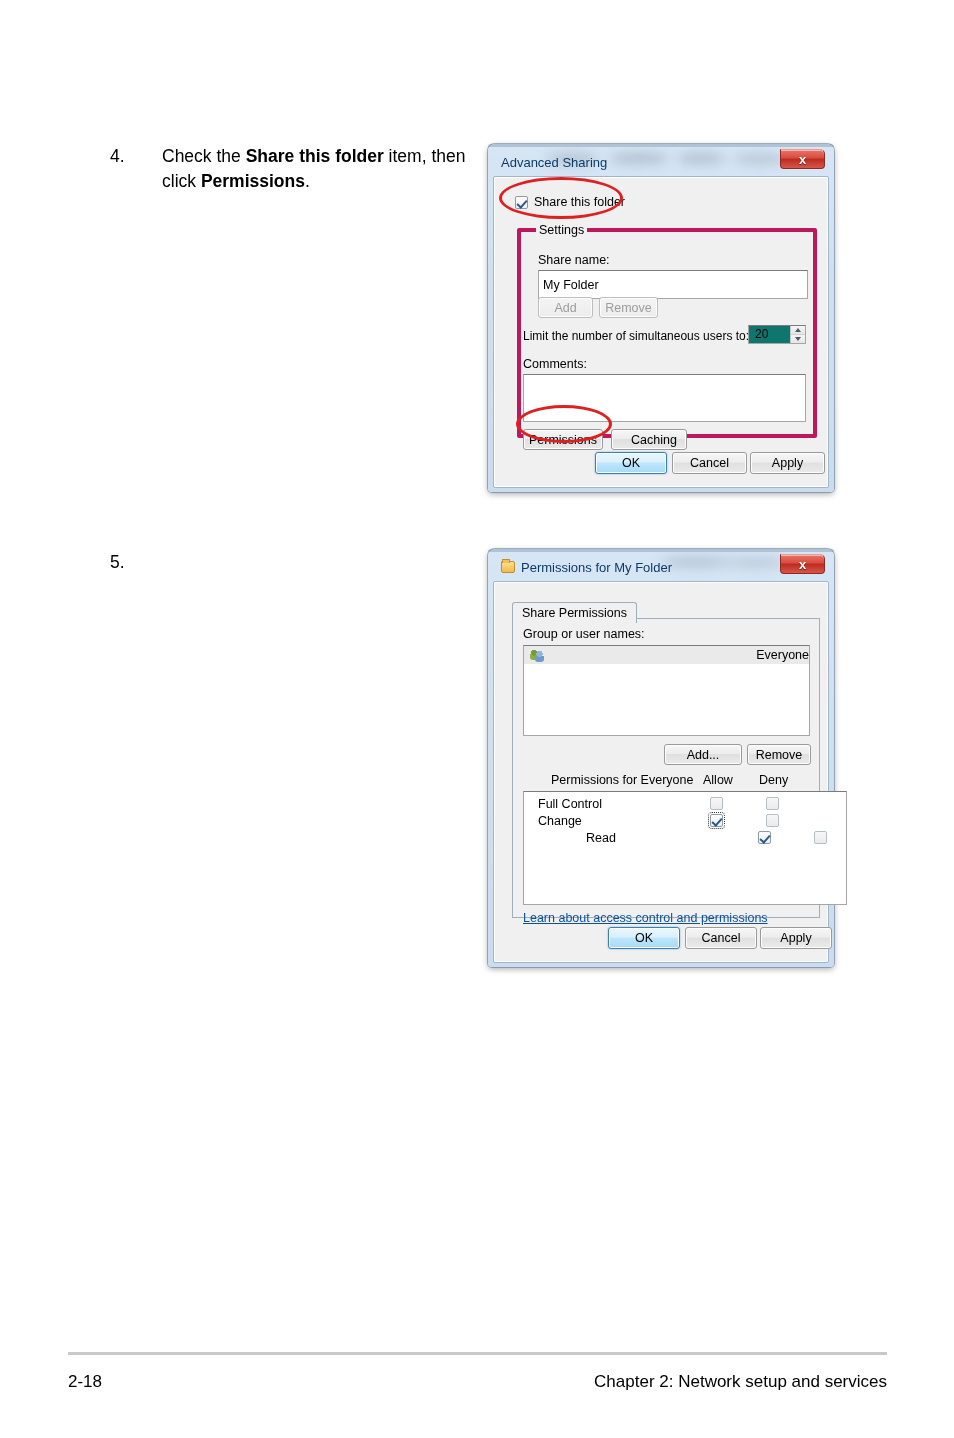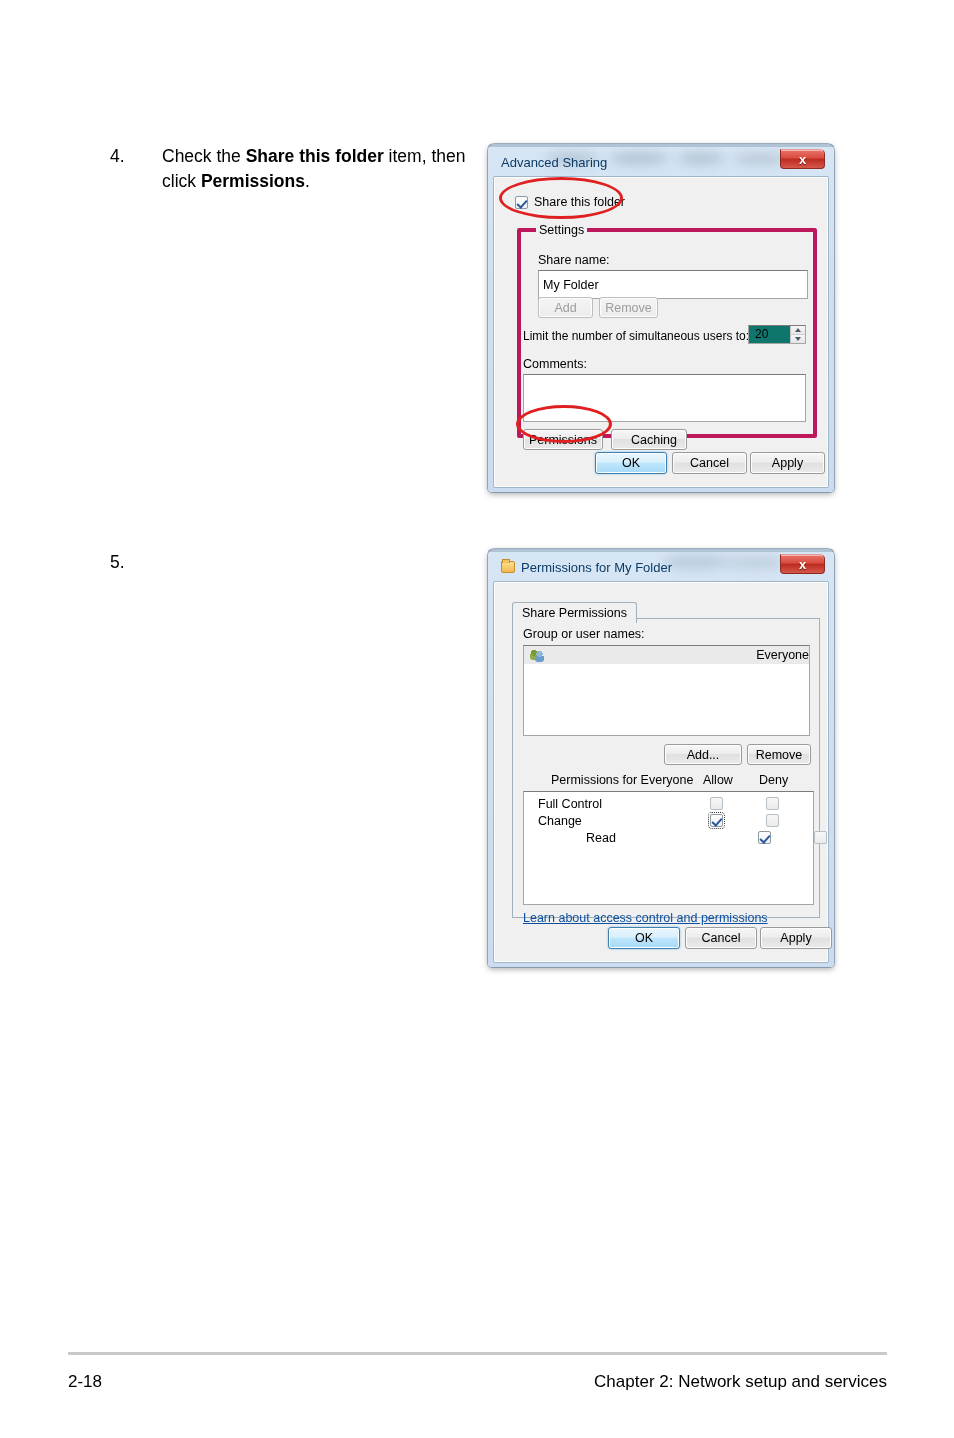--- a/index.html
+++ b/index.html
@@ -304,21 +304,21 @@
 
         <div class="btn" style="position:absolute; left:151px; top:125px; width:78px; height:21px;">Add...</div>
         <div class="btn" style="position:absolute; left:234px; top:125px; width:64px; height:21px;">Remove</div>
 
         <div style="position:absolute; left:0px; top:154px; width:308px;">
           <div class="lbl" style="position:absolute; left:10px; top:0;margin-left:28px;">Permissions for Everyone</div>
           <div class="lbl" style="position:absolute; left:190px; top:0;">Allow</div>
           <div class="lbl" style="position:absolute; left:246px; top:0;">Deny</div>
         </div>
 
-        <div class="listbox" style="position:absolute; left:10px; top:172px; width:291px; height:114px;">
+        <div class="listbox" style="position:absolute; left:10px; top:172px; width:324px; height:114px;">
 
           <div style="position:relative; height:17px; margin-top:4px;">
             <span class="lbl" style="position:absolute; left:14px; top:1px;">Full Control</span>
             <span class="cbx dim" style="position:absolute; left:186px; top:1px;"></span>
             <span class="cbx dim" style="position:absolute; left:242px; top:1px;"></span>
           </div>
 
           <div style="position:relative; height:17px;">
             <span class="lbl" style="position:absolute; left:14px; top:1px;">Change</span>
             <span class="cbx checked focusring" style="position:absolute; left:186px; top:1px;"></span>

